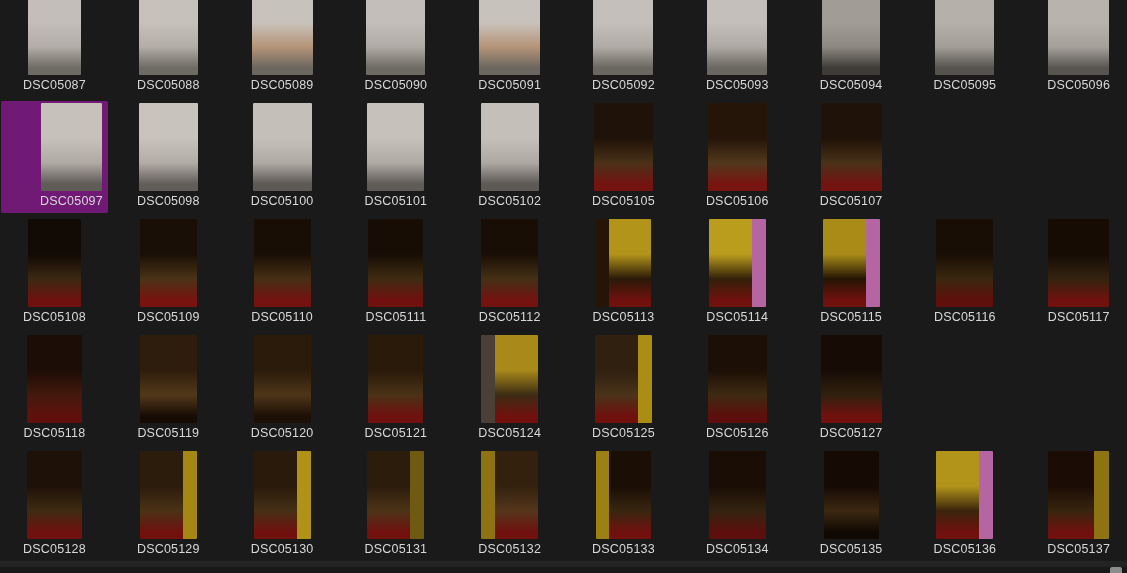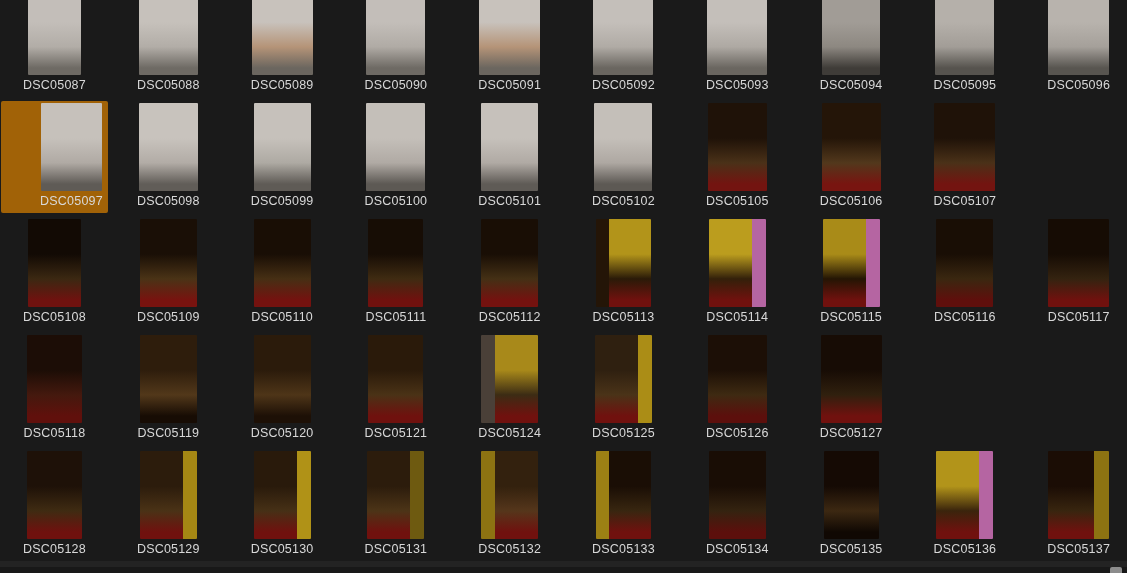--- a/index.html
+++ b/index.html
@@ -34,21 +34,21 @@
     margin-right: 6.8px;
     display: flex;
     flex-direction: column;
     justify-content: flex-end;
     align-items: center;
     box-sizing: border-box;
     padding-bottom: 4px;
     border-radius: 2px;
   }
   .cell.selected {
-    background: #a16207;
+    background: #701a75;
     padding-left: 34px;
   }
   .thumb {
     height: 88px;
     margin-bottom: 2px;
     border-radius: 1px;
     flex: 0 0 auto;
   }
   .label {
     height: 16px;
@@ -135,24 +135,20 @@
       <div class="row">
         <div class="cell selected">
           <div class="thumb" style="width: 61px; background: linear-gradient(rgb(198, 193, 187) 0%, rgb(198, 193, 187) 40%, rgb(176, 170, 164) 68%, rgb(95, 91, 86) 92%, rgb(95, 91, 86) 100%);"></div>
           <div class="label">DSC05097</div>
         </div>
         <div class="cell">
           <div class="thumb" style="width: 59px; background: linear-gradient(rgb(200, 195, 189) 0%, rgb(200, 195, 189) 40%, rgb(178, 172, 166) 68%, rgb(97, 93, 88) 92%, rgb(97, 93, 88) 100%);"></div>
           <div class="label">DSC05098</div>
         </div>
         <div class="cell">
-          <div class="thumb" style="width: 57px; background: linear-gradient(rgb(198, 193, 187) 0%, rgb(198, 193, 187) 40%, rgb(174, 170, 163) 68%, rgb(95, 91, 86) 92%, rgb(95, 91, 86) 100%);"></div>
-          <div class="label">DSC05099</div>
-        </div>
-        <div class="cell">
           <div class="thumb" style="width: 59px; background: linear-gradient(rgb(196, 191, 185) 0%, rgb(196, 191, 185) 40%, rgb(176, 170, 164) 68%, rgb(93, 89, 84) 92%, rgb(93, 89, 84) 100%);"></div>
           <div class="label">DSC05100</div>
         </div>
         <div class="cell">
           <div class="thumb" style="width: 57px; background: linear-gradient(rgb(198, 193, 187) 0%, rgb(198, 193, 187) 40%, rgb(176, 170, 164) 68%, rgb(95, 91, 86) 92%, rgb(95, 91, 86) 100%);"></div>
           <div class="label">DSC05101</div>
         </div>
         <div class="cell">
           <div class="thumb" style="width: 58px; background: linear-gradient(rgb(196, 191, 185) 0%, rgb(196, 191, 185) 40%, rgb(174, 168, 162) 68%, rgb(93, 89, 84) 92%, rgb(93, 89, 84) 100%);"></div>
           <div class="label">DSC05102</div>

